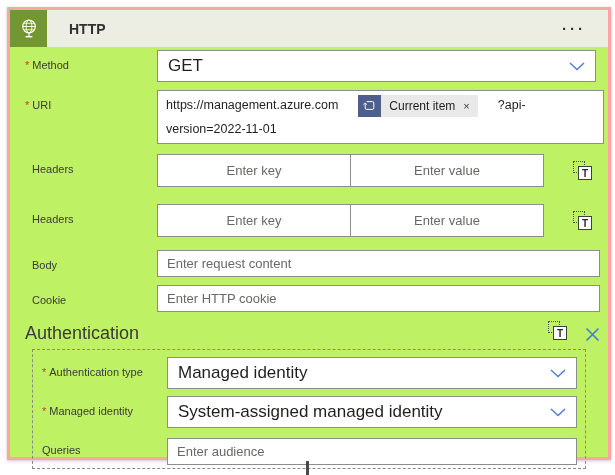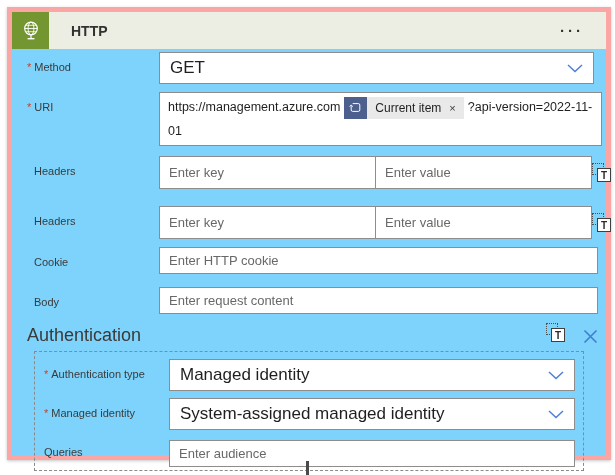--- a/index.html
+++ b/index.html
@@ -1,21 +1,21 @@
 <!DOCTYPE html>
 <html><head>
 <meta charset="utf-8">
 <style>
   * { margin:0; padding:0; box-sizing:border-box; }
   html,body { width:615px; height:475px; background:#fff; font-family:"Liberation Sans", sans-serif; overflow:hidden; }
   .canvas { position:relative; width:615px; height:475px; background:#fff; }
 
   .card {
     position:absolute; left:7px; top:7px; width:604px; height:453px;
-    background:#7dd3fc; border:5px solid #fca5a5;
+    background:#bef264; border:3px solid #fca5a5;
     box-shadow:0 1px 3px rgba(0,0,0,.22);
   }
 
   
   .card-header { display:flex; align-items:center; height:37px; background:#ecede3; }
   .brand-icon {
     width:37px; height:37px; background:#739631; flex:0 0 37px;
     display:flex; align-items:center; justify-content:center;
   }
   .card-title { margin-left:22px; font-size:14px; font-weight:700; color:#323130; }
@@ -37,33 +37,33 @@
     display:flex; align-items:center; padding:0 10px; cursor:pointer;
   }
   .dd-value { font-size:17px; color:#201f1e; }
   .chevron { margin-left:auto; display:flex; align-items:center; }
 
   .row-uri { margin-top:8px; margin-right:4px; }
   .uri-box {
     flex:1; min-height:52px; border:1px solid #8f8d8b; background:#fff;
     padding:2px 8px; font-size:12.5px; color:#201f1e; line-height:24px; cursor:text;
   }
-  .token-chip { display:inline-flex; align-items:center; height:22px; vertical-align:middle; margin:0 4px; cursor:pointer; }
+  .token-chip { display:inline-flex; align-items:center; height:22px; vertical-align:middle; margin:0 20px; cursor:pointer; }
   .chip-icon {
     width:23px; height:22px; background:#4d5f8c; display:inline-flex;
     align-items:center; justify-content:center; flex:0 0 23px;
   }
   .chip-body { display:inline-flex; align-items:center; height:22px; background:#e9e9e9; padding:0 8px; }
   .chip-label { font-size:12px; color:#201f1e; white-space:nowrap; }
   .chip-remove { font-size:11px; color:#3a3a3a; margin-left:8px; cursor:pointer; }
 
   .row-headers { margin-top:10px; }
   .row-queries { margin-top:17px; }
   .kv { display:flex; }
-  .kv input { width:217px; height:33px; border:1px solid #8f8d8b; padding:0 9px; font-size:13px; color:#201f1e; font-family:"Liberation Sans", sans-serif; }
+  .kv input { width:194px; height:33px; border:1px solid #8f8d8b; padding:0 9px; font-size:13px; color:#201f1e; font-family:"Liberation Sans", sans-serif;text-align:center; }
   .kv input + input { margin-left:-1px; }
   input::placeholder { color:#6a6866; opacity:1; }
 
   .tm-wrap { margin-left:auto; margin-right:3px; padding-top:7px; cursor:pointer; }
   .textmode-icon { position:relative; display:inline-block; width:20px; height:20px; }
   .tm-dotted { position:absolute; left:0; top:0; width:12px; height:12px; border:1px dotted #4f4f4f; }
   .tm-box {
     position:absolute; right:1px; bottom:1px; width:14px; height:14px; background:#fff;
     border:1px solid #3f3f3f; font-size:10px; font-weight:700; color:#2b2b2b;
     text-align:center; line-height:13px;
@@ -170,28 +170,28 @@
           <input type="text" placeholder="Enter value" style="">
         </div>
         <div class="tm-wrap">
           <span class="textmode-icon">
             <span class="tm-dotted"></span>
             <span class="tm-box">T</span>
           </span>
         </div>
       </div>
 
+      <div class="row row-body">
+        <div class="label no-req">Body</div>
+        <input type="text" class="wide-input" placeholder="Enter request content" style="">
+      </div>
+
       <div class="row row-cookie">
         <div class="label no-req">Cookie</div>
         <input type="text" class="wide-input" placeholder="Enter HTTP cookie" style="">
-      </div>
-
-      <div class="row row-body">
-        <div class="label no-req">Body</div>
-        <input type="text" class="wide-input" placeholder="Enter request content" style="">
       </div>
 
       <div class="row row-auth-head">
         <div class="auth-label">Authentication</div>
         <div class="tm-wrap" style="padding-top:0;">
           <span class="textmode-icon">
             <span class="tm-dotted"></span>
             <span class="tm-box">T</span>
           </span>
         </div>

